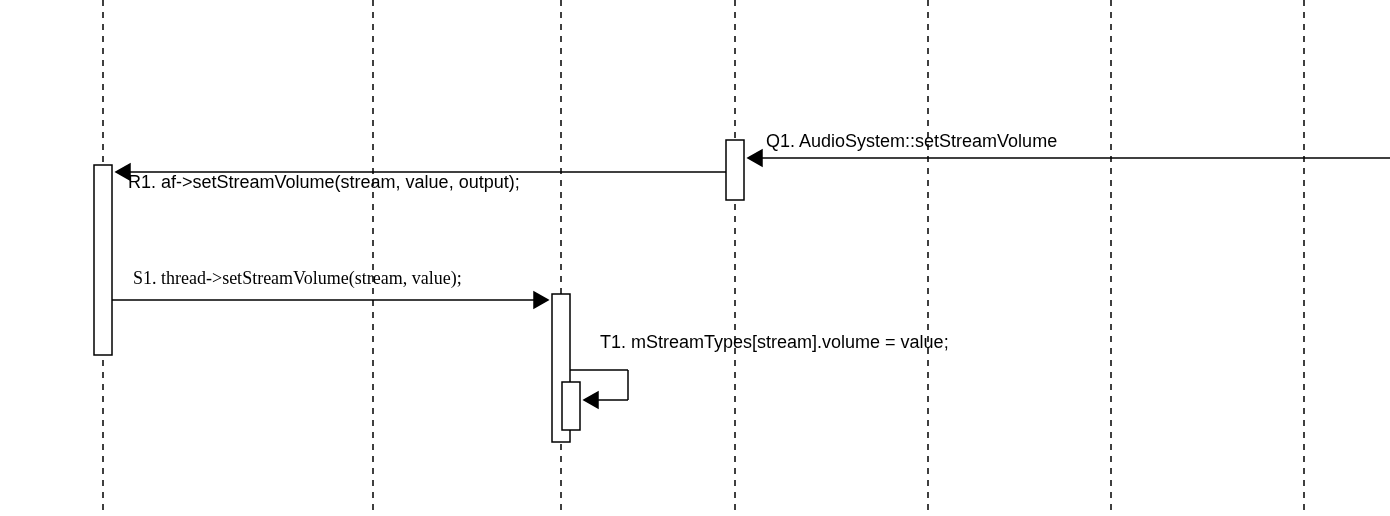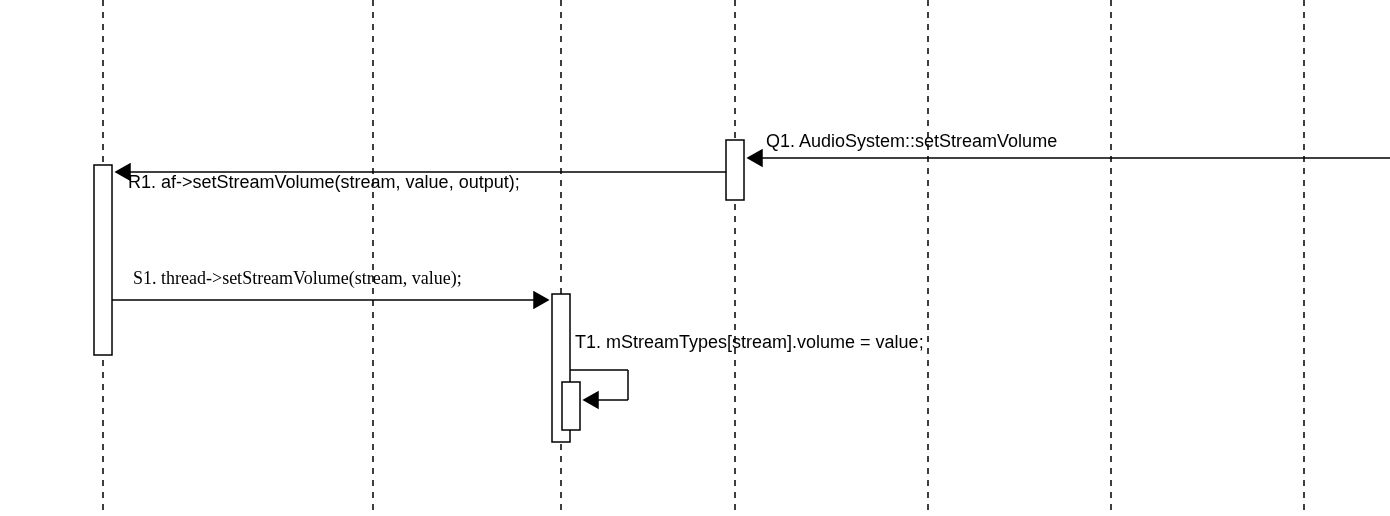--- a/index.html
+++ b/index.html
@@ -70,13 +70,13 @@
     <polygon points="584,400 598,392 598,408"></polygon>
   </g>
 </svg>
 
 <div class="msg-label" style="left:766px; top:131px;text-align:right;">Q1. AudioSystem::setStreamVolume</div>
 
 <div class="msg-label" style="left:128px; top:140px;margin-top:32px;">R1. af-&gt;setStreamVolume(stream, value, output);</div>
 
 <div class="msg-label" style="left:133px; top:268px;font-family:Liberation Serif, serif;">S1. thread-&gt;setStreamVolume(stream, value);</div>
 
-<div class="msg-label" style="left:575px; top:332px;">T1. mStreamTypes[stream].volume = value;</div>
+<div class="msg-label" style="left:600px; top:332px;">T1. mStreamTypes[stream].volume = value;</div>
 
 </body></html>

